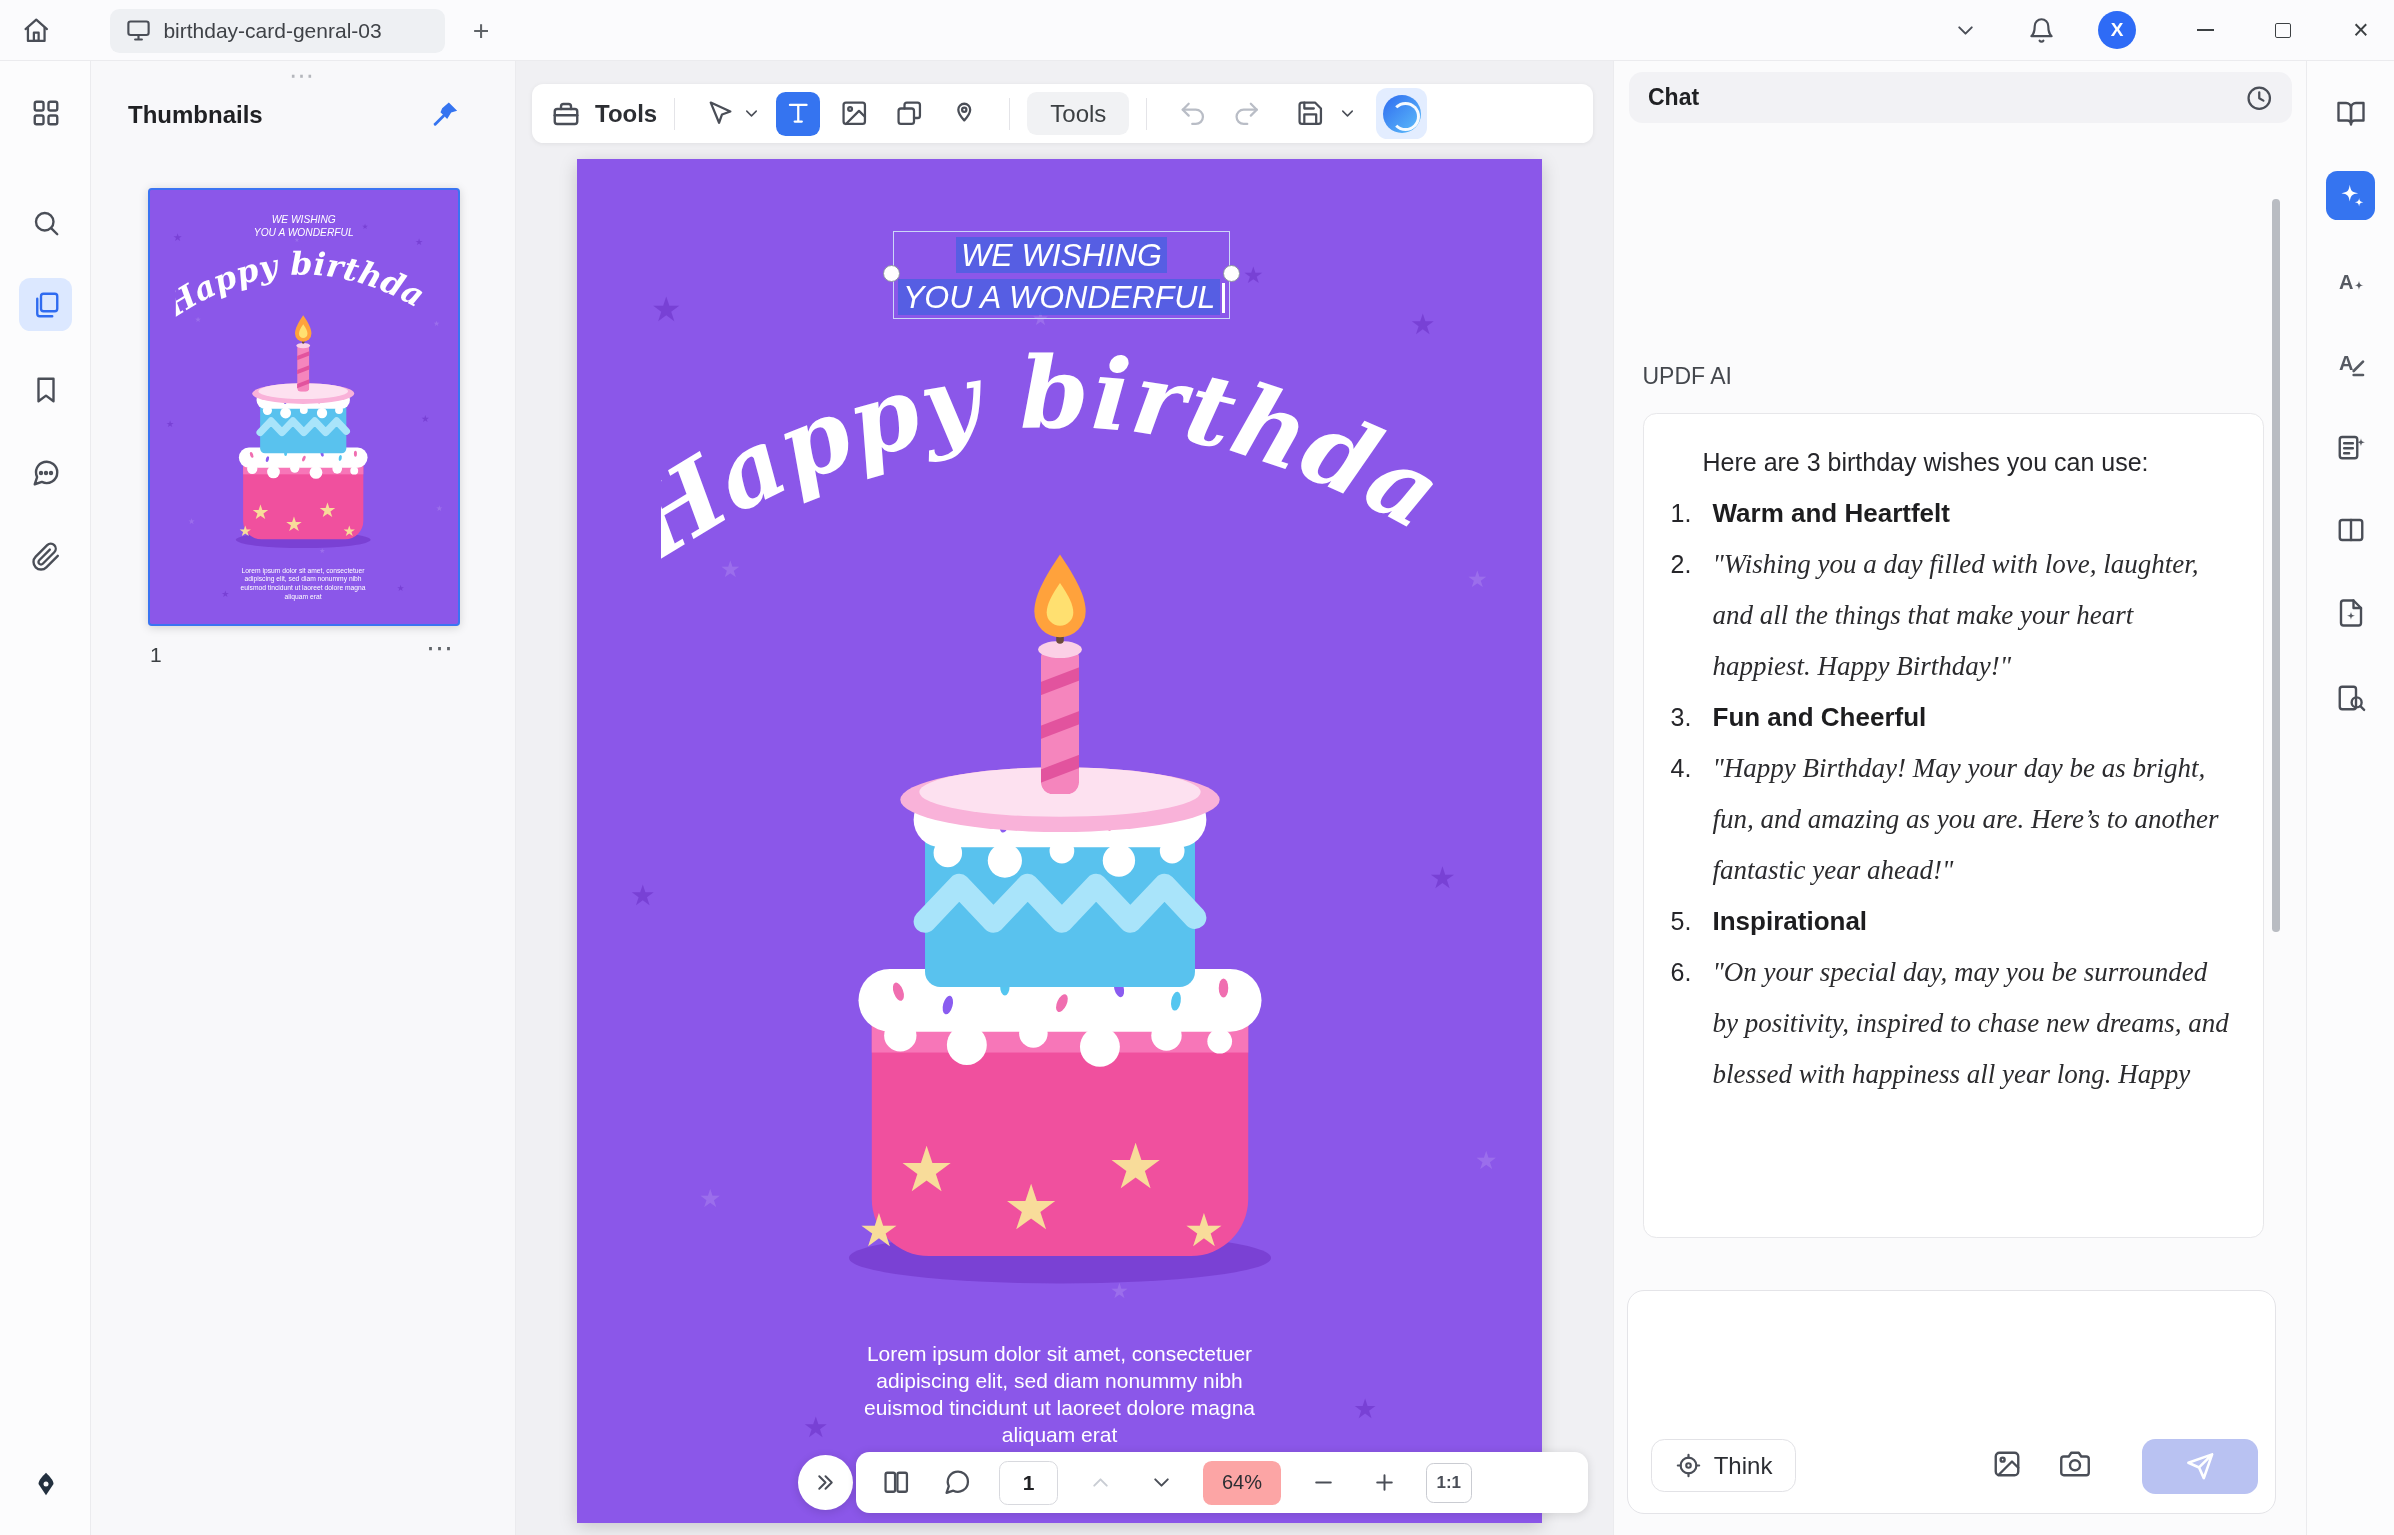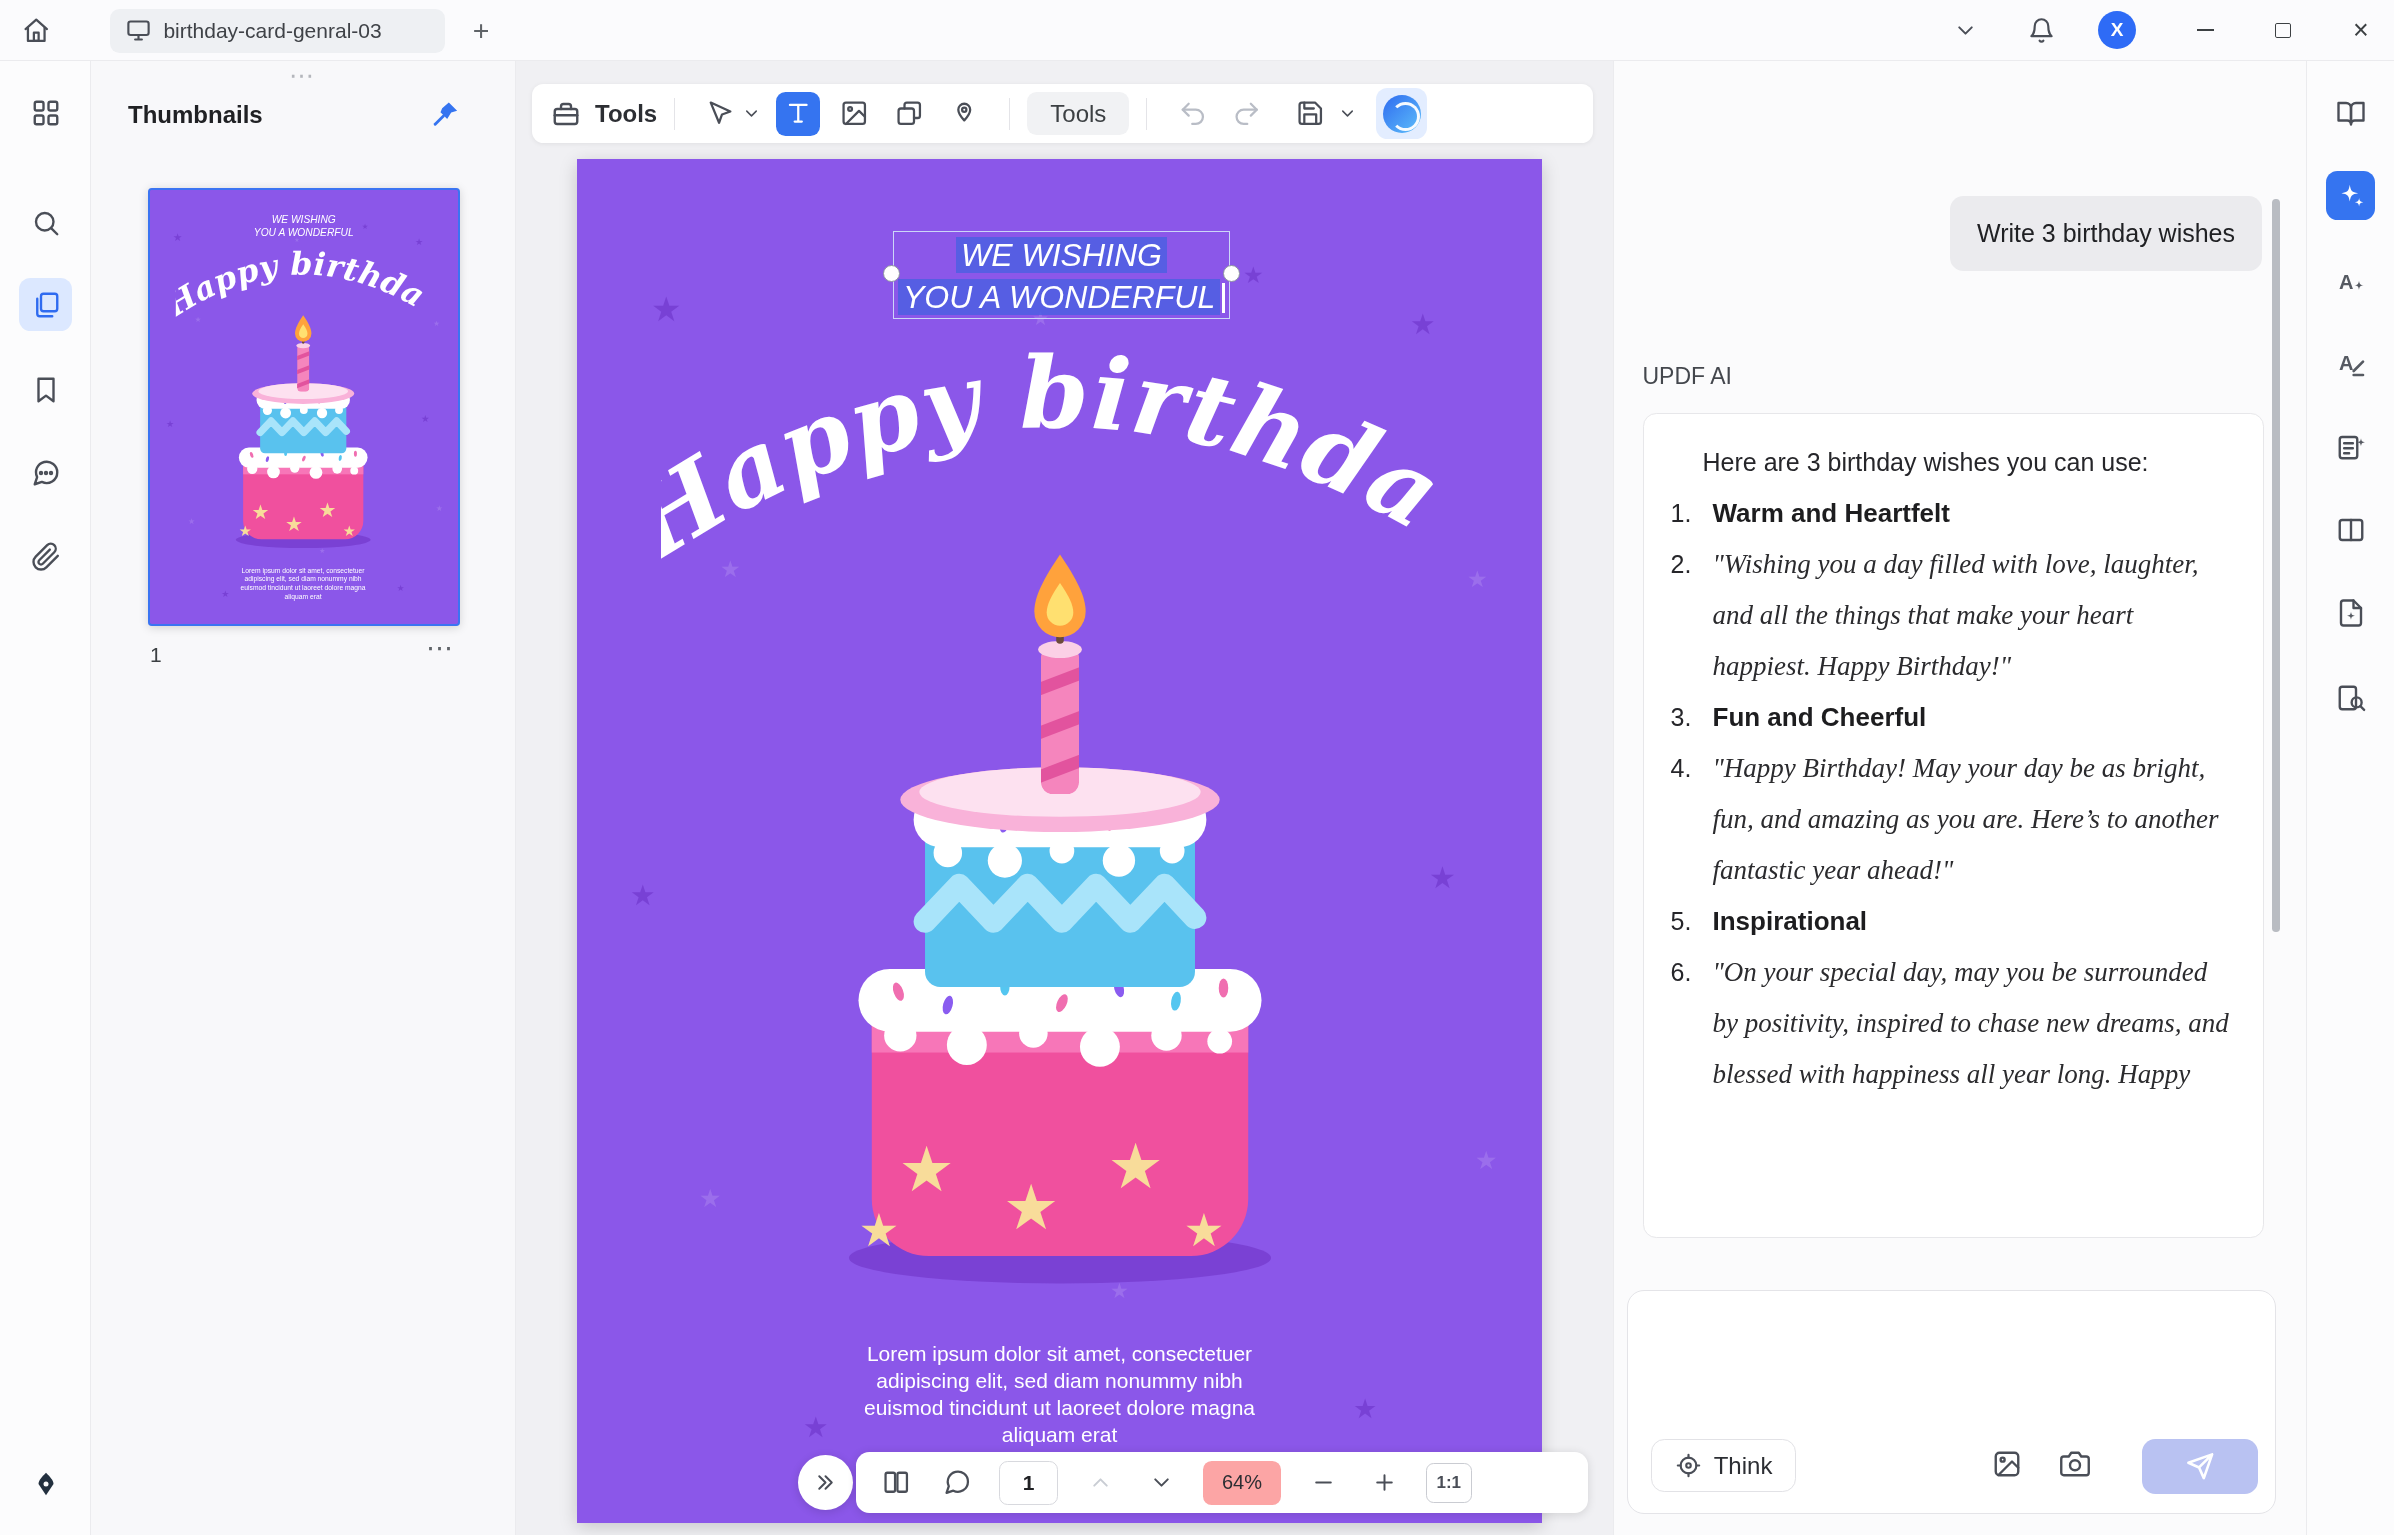--- a/index.html
+++ b/index.html
@@ -461,22 +461,30 @@
       <div class="pb-icon">
         <svg class="ic" width="25" height="25" viewBox="0 0 24 24">
             <path d="M12 5 v14 M5 12 h14"></path>
           </svg>
       </div>
       <div id="fit-btn">1:1</div>
     </div>
   </main>
 
   <section id="chat-panel">
-
-    <div id="user-bubble">Write 3 birthday wishes</div>
+    <div id="chat-header">
+      <span id="chat-title">Chat</span>
+      <div>
+        <svg class="ic" width="28.5" height="28.5" viewBox="0 0 24 24">
+            <circle cx="12" cy="12" r="9"></circle>
+            <path d="M12 7 V12 L15.5 14"></path>
+          </svg>
+      </div>
+    </div>
+
 
     <div id="ai-name">UPDF AI</div>
 
     <div id="response-card">
       <div id="response-intro">Here are 3 birthday wishes you can use:</div>
       <div class="wish-row">
         <span class="wish-num">1.</span>
         <span class="wish-text head">Warm and Heartfelt</span>
       </div>
       <div class="wish-row">

